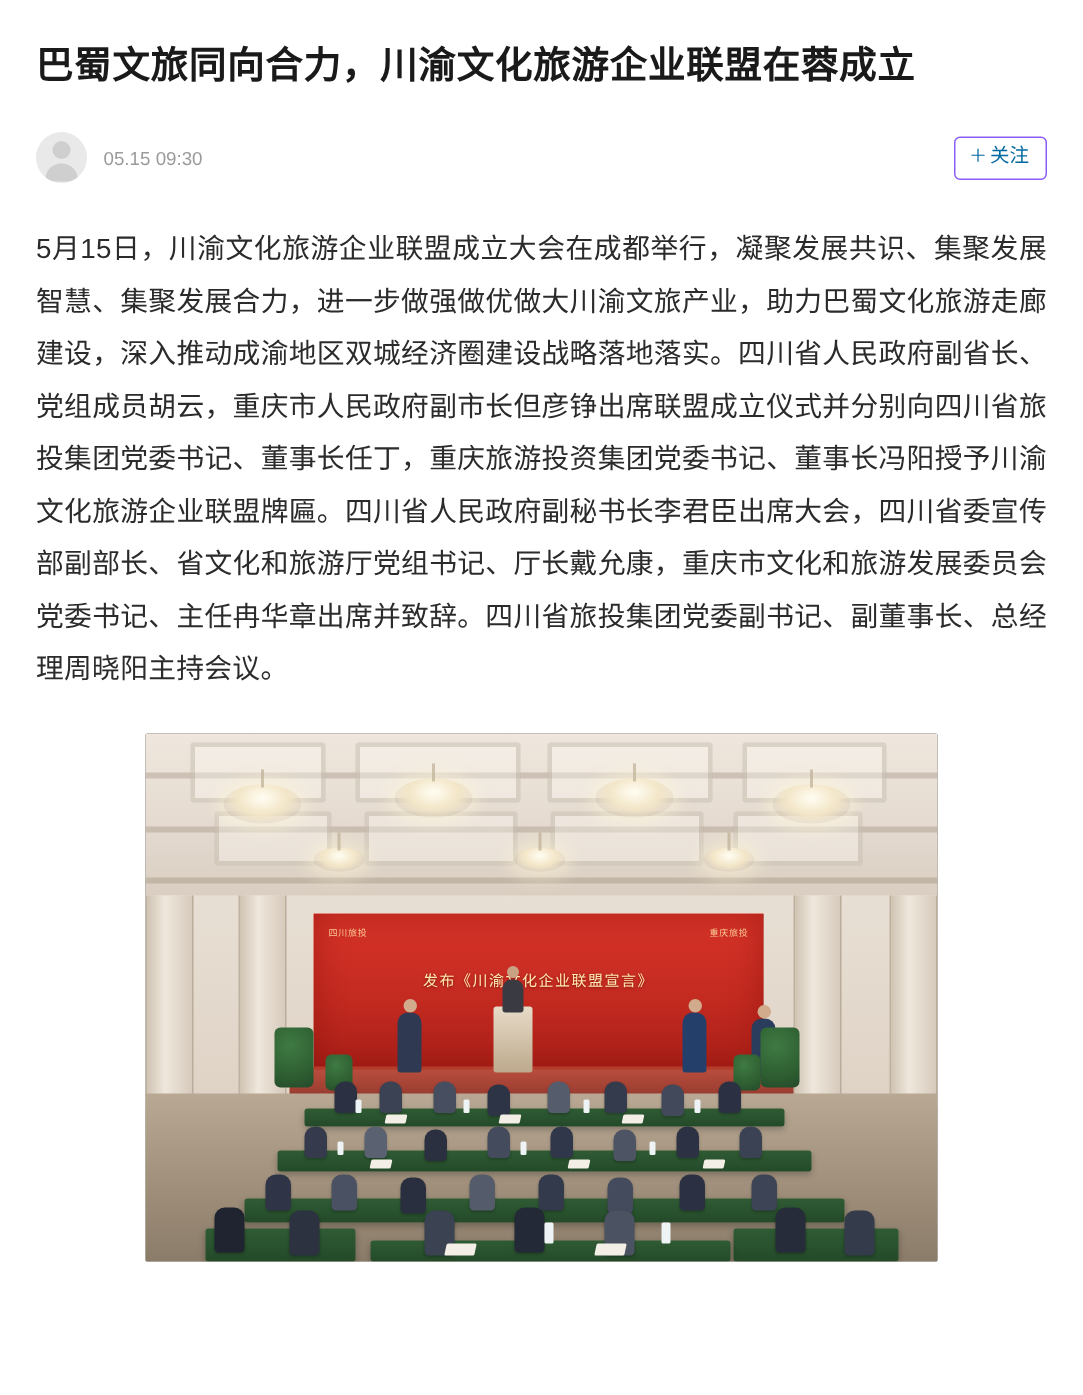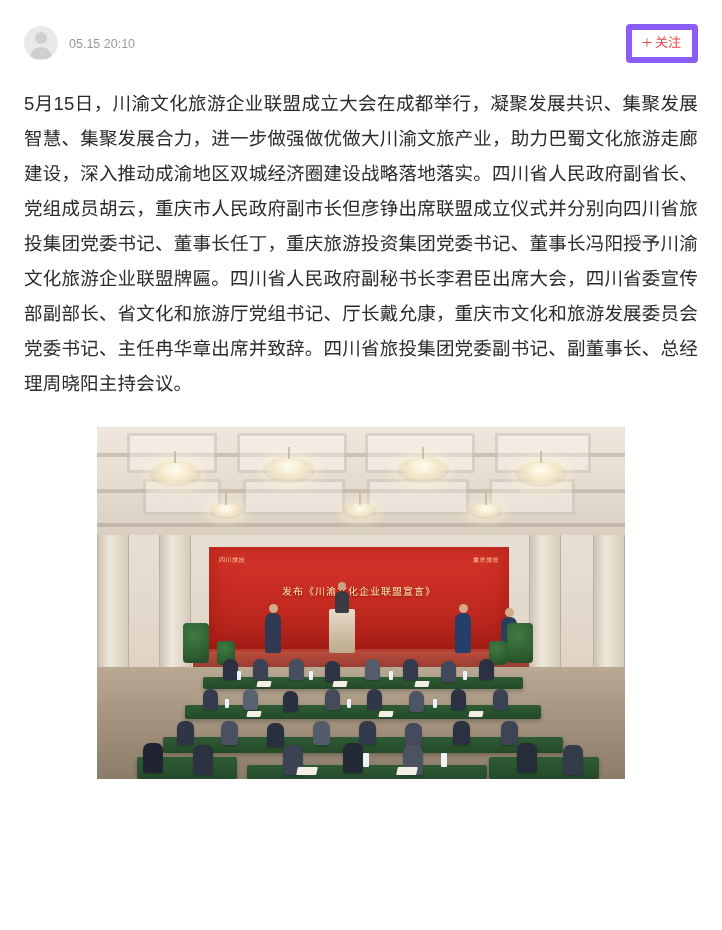--- a/index.html
+++ b/index.html
@@ -77,30 +77,30 @@
     line-height: 20px;
   }
   .timestamp {
     font-size: 12.5px;
     color: #9b9b9b;
     line-height: 18px;
     margin-top: 2px;
   }
   .follow-btn {
     flex: 0 0 auto;
-    border: 6px solid #8b5cf6;
-    color: #ef4444;
+    border: 1px solid #8b5cf6;
+    color: #0369a1;
     background: #fff;
     border-radius: 4px;
     font-size: 13px;
     line-height: 16px;
     padding: 5px 11px 6px 9px;
     cursor: pointer;
     white-space: nowrap;
-    font-family: Liberation Serif, serif;
+    font-family: Liberation Mono, monospace;
   }
   .follow-btn .plus {
     font-size: 12px;
     margin-right: 2px;
   }
   .body-text {
     font-size: 18.5px;
     line-height: 35px;
     color: #2b2b2b;
     text-align: justify;
@@ -279,25 +279,26 @@
     background: #f3efe6;
     border-radius: 1px;
     transform: skewX(-12deg);
   }
 </style>
 </head>
 <body>
 
 <div class="article">
 
+  <h1 class="headline">巴蜀文旅同向合力，川渝文化旅游企业联盟在蓉成立</h1>
 
   <div class="meta-row">
     <div class="avatar"></div>
     <div class="meta-text">
-      <span class="timestamp">05.15 20:10</span>
+      <span class="timestamp">05.15 09:30</span>
     </div>
     <button class="follow-btn"><span class="plus">＋</span><span>关注</span></button>
   </div>
 
   <p class="body-text">5月15日，川渝文化旅游企业联盟成立大会在成都举行，凝聚发展共识、集聚发展智慧、集聚发展合力，进一步做强做优做大川渝文旅产业，助力巴蜀文化旅游走廊建设，深入推动成渝地区双城经济圈建设战略落地落实。四川省人民政府副省长、党组成员胡云，重庆市人民政府副市长但彦铮出席联盟成立仪式并分别向四川省旅投集团党委书记、董事长任丁，重庆旅游投资集团党委书记、董事长冯阳授予川渝文化旅游企业联盟牌匾。四川省人民政府副秘书长李君臣出席大会，四川省委宣传部副部长、省文化和旅游厅党组书记、厅长戴允康，重庆市文化和旅游发展委员会党委书记、主任冉华章出席并致辞。四川省旅投集团党委副书记、副董事长、总经理周晓阳主持会议。</p>
 
   <div class="figure">
     <div class="photo">
 
       <div class="ceiling">

